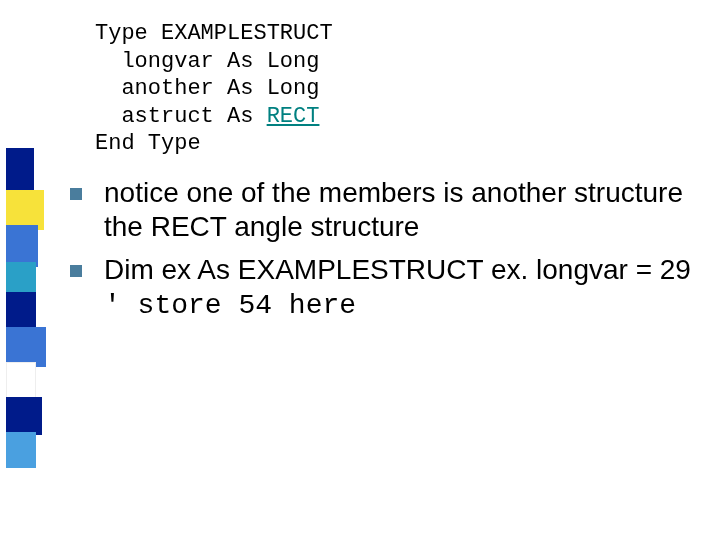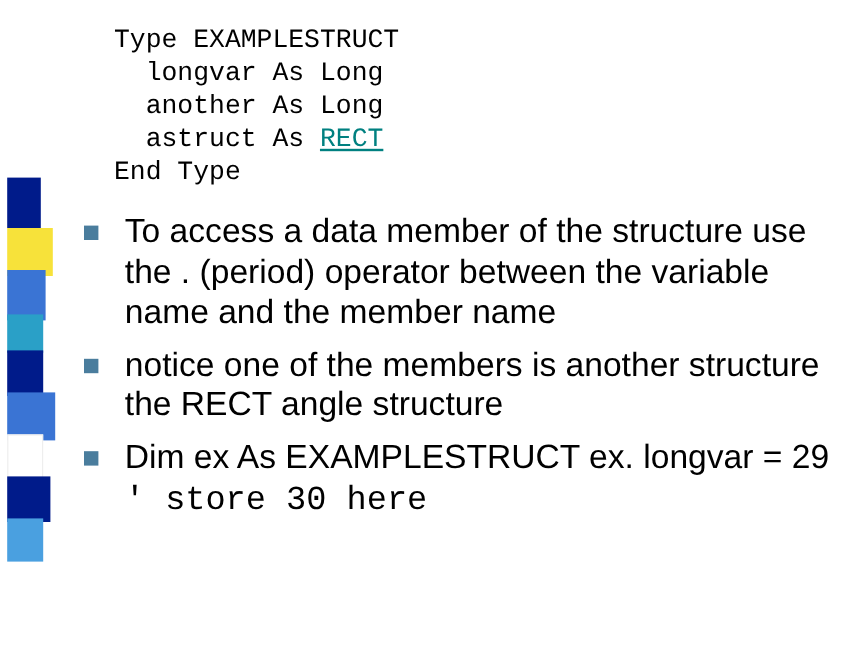--- a/index.html
+++ b/index.html
@@ -63,33 +63,29 @@
   </div>
 
   <div class="code-block"><span>Type EXAMPLESTRUCT</span>
 <span>  longvar As Long</span>
 <span>  another As Long</span>
 <span>  astruct As </span><a href="#" class="code-link">RECT</a>
 <span>End Type</span></div>
 
   <div class="bullets">
 
-    <div class="bullet-item">
-      <div class="bullet-mark"></div>
-      <div class="bullet-text">To access a data member of the structure use the . (period) operator between the variable name and the member name</div>
-    </div>
 
     <div class="bullet-item">
       <div class="bullet-mark"></div>
       <div class="bullet-text"> notice one of the members is another structure the RECT angle structure</div>
     </div>
 
 
     <div class="bullet-item">
       <div class="bullet-mark"></div>
       <div class="bullet-text">
-        <span>Dim ex As EXAMPLESTRUCT   ex. longvar = 29  </span><span class="mono">' store 30 here</span>
+        <span>Dim ex As EXAMPLESTRUCT   ex. longvar = 29  </span><span class="mono">' store 54 here</span>
       </div>
     </div>
 
   </div>
 
 </div>
 
 </body></html>

